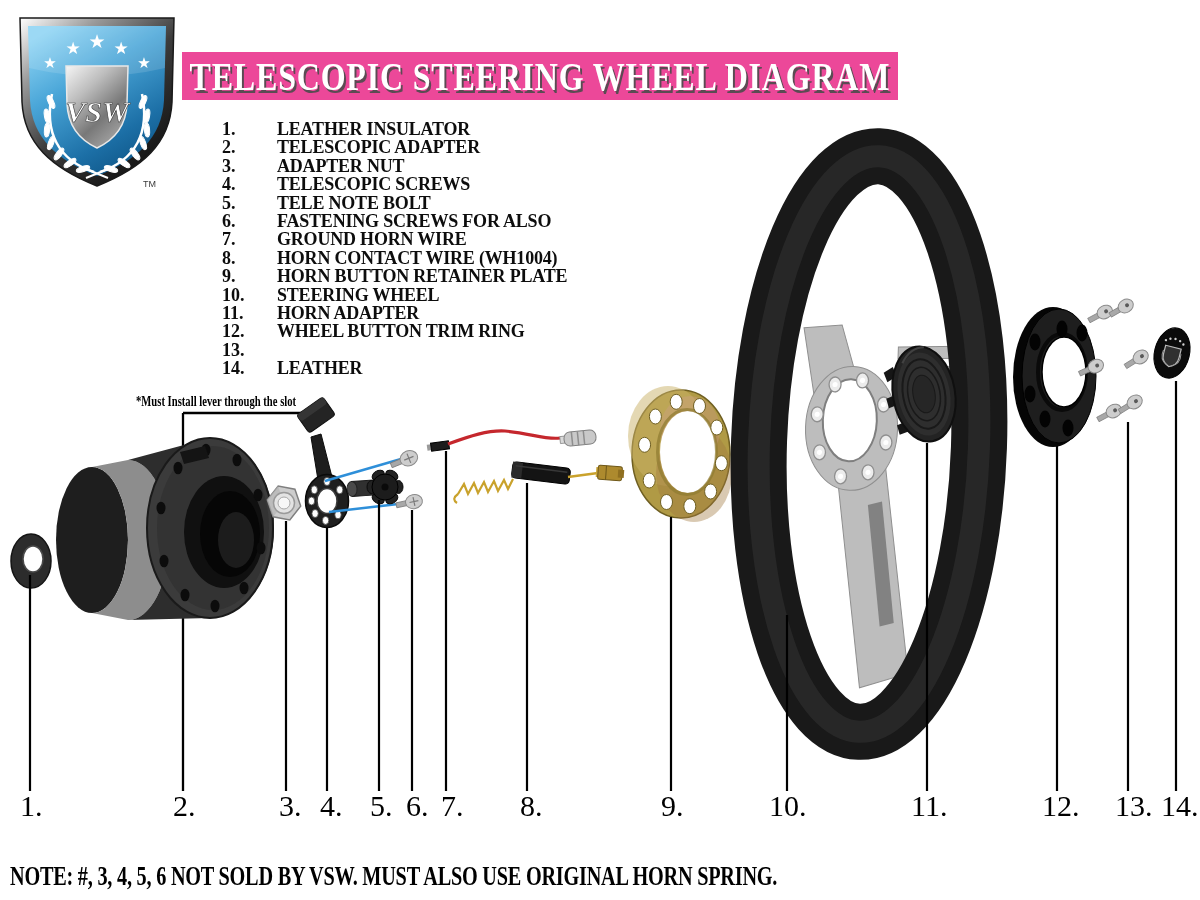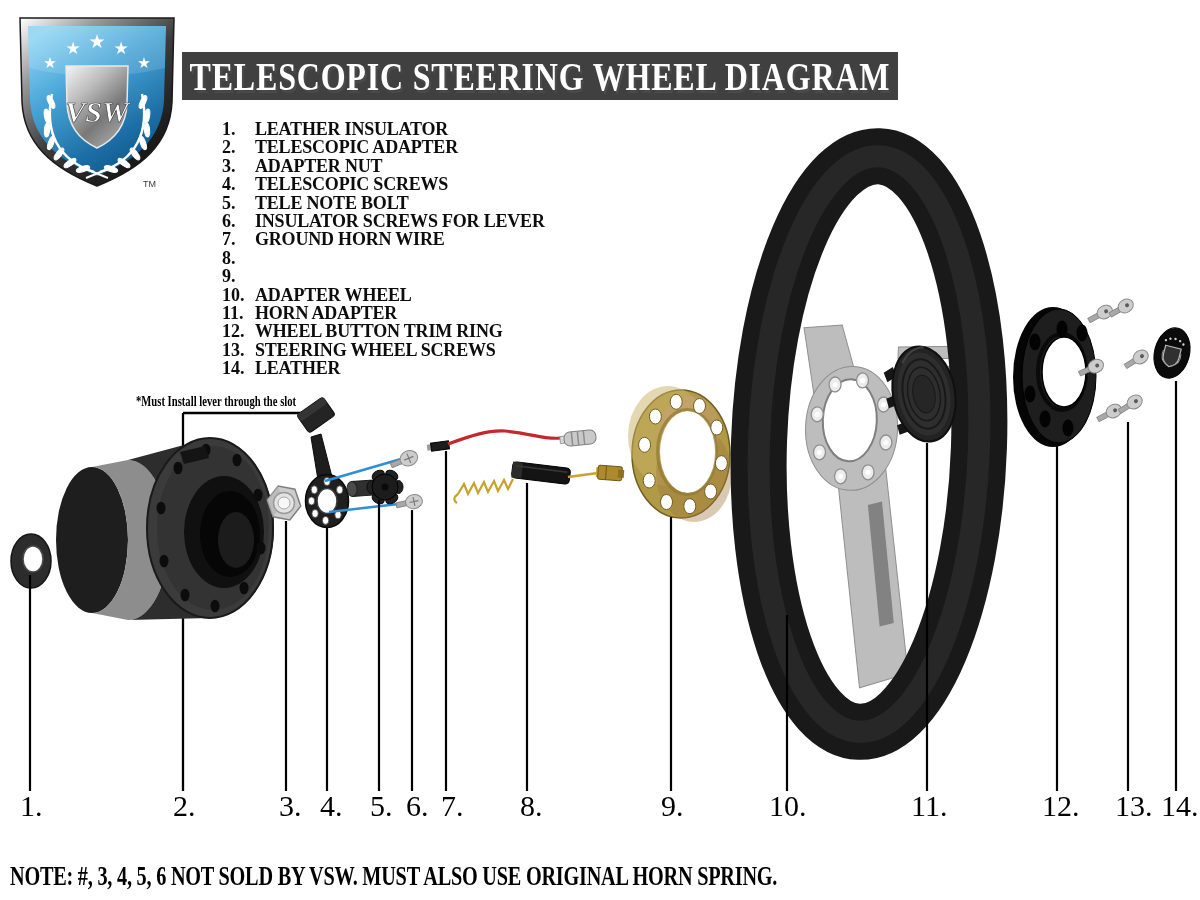--- a/index.html
+++ b/index.html
@@ -7,21 +7,21 @@
          font-family:"Liberation Serif",serif;}
   .logo{position:absolute;left:6px;top:2px;}
   .banner{position:absolute;left:182px;top:52px;width:716px;height:48px;
           display:flex;align-items:center;justify-content:center;}
   .banner-text{font-size:40px;font-weight:bold;color:#ffffff;letter-spacing:1px;
           white-space:nowrap;transform:scaleX(.8);
           text-shadow:2.5px 2.5px 0 rgba(75,75,75,.9);}
   .parts-list{position:absolute;left:222px;top:120px;}
   .plrow{display:flex;font-weight:bold;font-size:18px;line-height:18.4px;color:#0d0d0d;}
   .plnum{width:33px;flex:0 0 33px;}
-  .pllabel{letter-spacing:-0.2px;white-space:nowrap;}
+  .pllabel{letter-spacing:-0.2px;white-space:nowrap;margin-left:22px;}
   .annotation{position:absolute;left:136px;top:394px;font-size:14px;font-weight:bold;
           color:#000;white-space:nowrap;transform:scaleX(.76);transform-origin:0 0;}
   .diagram{position:absolute;left:0;top:0;}
   .conum{position:absolute;top:789px;font-size:30px;color:#000;}
   .note{position:absolute;left:10px;top:861px;font-size:27px;font-weight:bold;color:#000;
         white-space:nowrap;transform:scaleX(.75);transform-origin:0 0;letter-spacing:-0.3px;}
 </style>
 </head>
 <body>
 
@@ -79,21 +79,21 @@
       <ellipse cx="105" cy="167" rx="2.6" ry="7" transform="rotate(-72 105 167)"></ellipse>
       <path d="M 80,176 L 102,167 M 102,176 L 80,167" fill="none" stroke-width="2"></path>
     </g>
     <g>
       <path d="M 60,64 L 122,64 L 121,102 C 120,124 108,138 91,146 C 74,138 62,124 61,102 Z" fill="url(#gSilver)" stroke="#e8e8e8" stroke-width="1.5"></path>
       <text x="91" y="120" text-anchor="middle" font-family="Liberation Serif, serif" font-style="italic" font-weight="bold" font-size="30" fill="#ffffff" stroke="#3a3a3a" stroke-width="0.6">VSW</text>
     </g>
     <text x="137" y="185" font-size="9" fill="#3a3a3a" font-family="Liberation Sans, sans-serif">TM</text>
   </svg>
 
-  <div class="banner" style="background: #404040;">
+  <div class="banner" style="background: #ec4899;">
     <span class="banner-text">TELESCOPIC STEERING WHEEL DIAGRAM</span>
   </div>
 
   <div class="parts-list" id="parts-list">
       <div class="plrow">
         <span class="plnum">1.</span>
         <span class="pllabel">LEATHER INSULATOR</span>
       </div>
       <div class="plrow">
         <span class="plnum">2.</span>
@@ -106,47 +106,48 @@
       <div class="plrow">
         <span class="plnum">4.</span>
         <span class="pllabel">TELESCOPIC SCREWS</span>
       </div>
       <div class="plrow">
         <span class="plnum">5.</span>
         <span class="pllabel">TELE NOTE BOLT</span>
       </div>
       <div class="plrow">
         <span class="plnum">6.</span>
-        <span class="pllabel">INSULATOR SCREWS FOR LEVER</span>
+        <span class="pllabel">FASTENING SCREWS FOR ALSO</span>
       </div>
       <div class="plrow">
         <span class="plnum">7.</span>
         <span class="pllabel">GROUND HORN WIRE</span>
       </div>
       <div class="plrow">
         <span class="plnum">8.</span>
+        <span class="pllabel">HORN CONTACT WIRE (WH1004)</span>
       </div>
       <div class="plrow">
         <span class="plnum">9.</span>
+        <span class="pllabel">HORN BUTTON RETAINER PLATE</span>
       </div>
       <div class="plrow">
         <span class="plnum">10.</span>
-        <span class="pllabel">ADAPTER WHEEL</span>
+        <span class="pllabel">STEERING WHEEL</span>
       </div>
       <div class="plrow">
         <span class="plnum">11.</span>
         <span class="pllabel">HORN ADAPTER</span>
       </div>
       <div class="plrow">
         <span class="plnum">12.</span>
         <span class="pllabel">WHEEL BUTTON TRIM RING</span>
       </div>
       <div class="plrow">
         <span class="plnum">13.</span>
-        <span class="pllabel">STEERING WHEEL SCREWS</span>
       </div>
       <div class="plrow">
         <span class="plnum">14.</span>
         <span class="pllabel">LEATHER</span>
       </div>
     </div>
 
   <div class="annotation">*Must Install lever through the slot</div>
 
   <svg class="diagram" width="1200" height="900" viewBox="0 0 1200 900">

